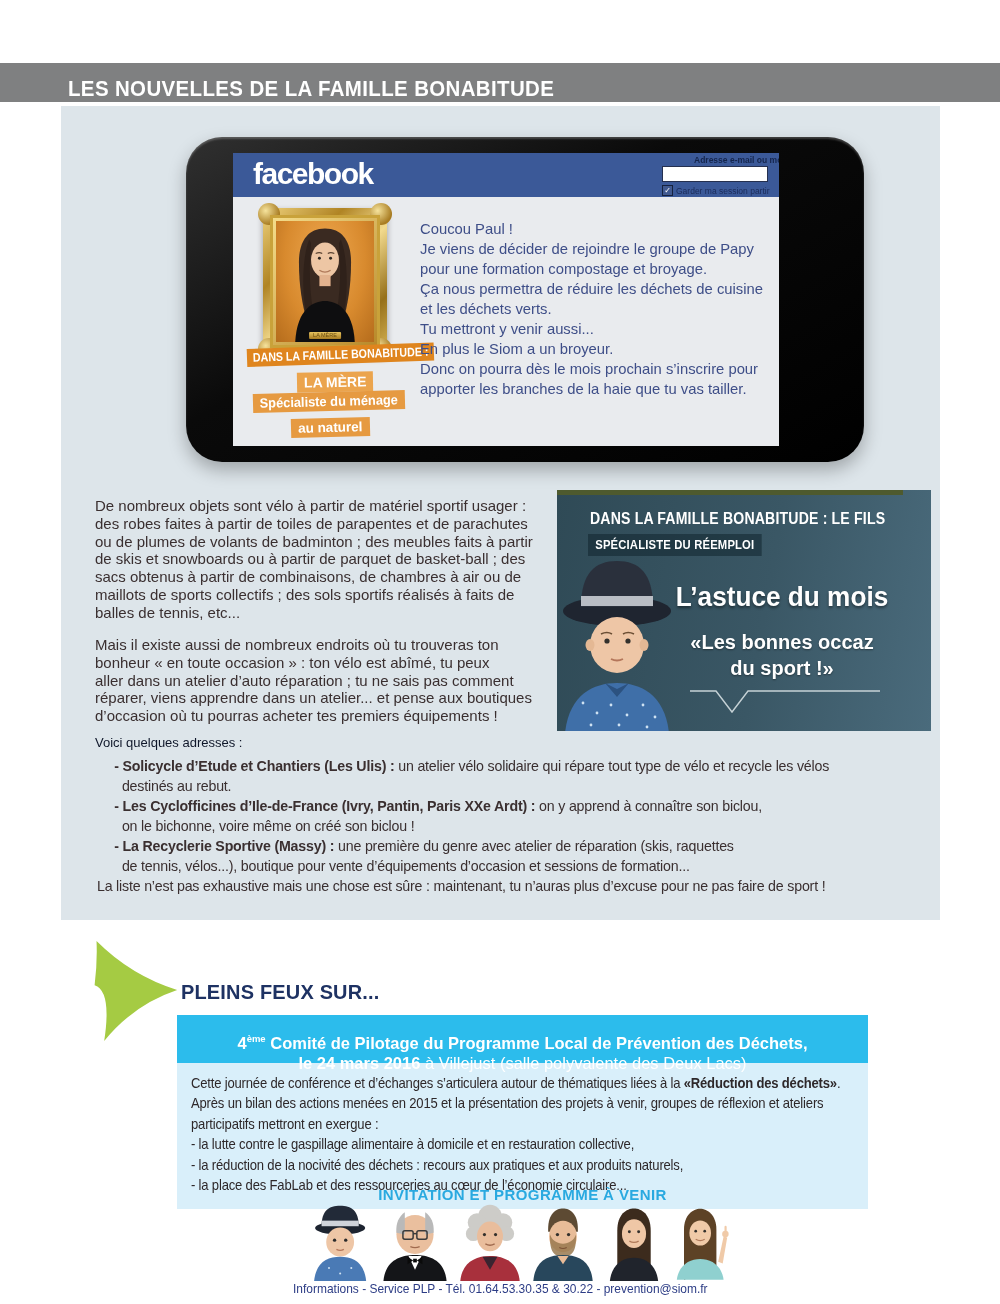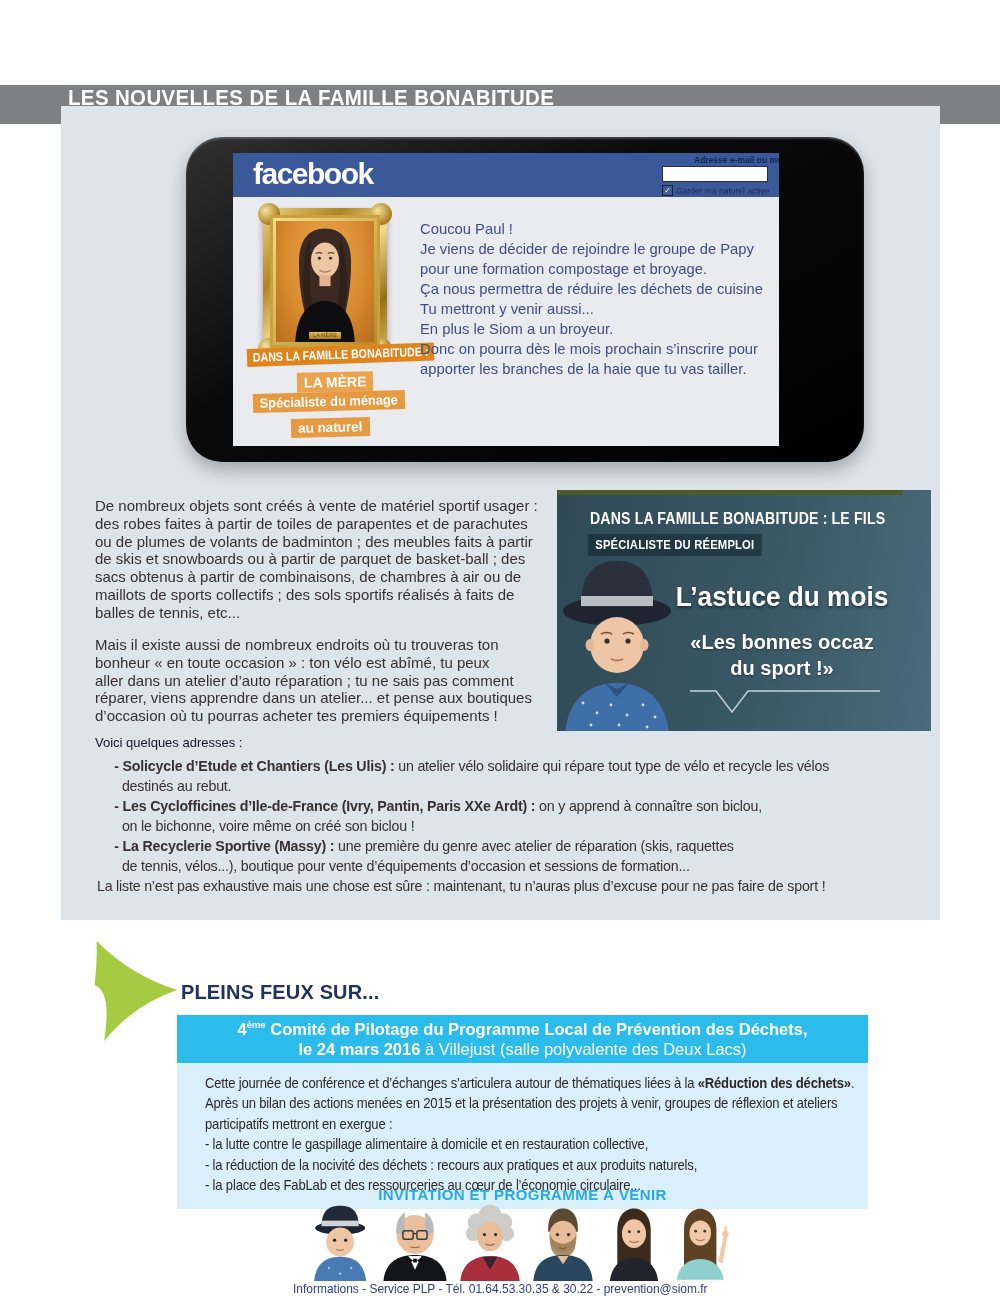--- a/index.html
+++ b/index.html
@@ -1,21 +1,21 @@
 <!DOCTYPE html>
 <html><head>
 <meta charset="utf-8">
 <style>
   html,body{margin:0;padding:0;background:#fff;}
   #page{position:relative;width:1000px;height:1304px;background:#fff;overflow:hidden;
         font-family:"Liberation Sans","DejaVu Sans",sans-serif;}
   .abs{position:absolute;}
 
   
-  .header-bar{left:0;top:63px;width:1000px;height:39px;background:#7f8081;display:flex;align-items:flex-start;margin-top:22px;}
+  .header-bar{left:0;top:63px;width:1000px;height:39px;background:#7f8081;display:flex;align-items:flex-end;}
   .header-title{color:#fff;font-weight:bold;font-size:22px;letter-spacing:.4px;margin-left:68px;
     white-space:nowrap;transform:scaleX(.93);transform-origin:left center;}
 
   
   .content-bg{left:61px;top:106px;width:879px;height:814px;background:#dde5ea;}
 
   
   .tablet{left:186px;top:137px;width:630px;height:325px;border-radius:36px;
     background:linear-gradient(150deg,#303030 0%,#0a0a0a 40%,#000 100%);
     box-shadow:inset 0 2px 2px rgba(255,255,255,.22), 0 8px 18px rgba(0,0,0,.28);padding-left:48px;}
@@ -81,25 +81,25 @@
     transform:scaleX(.97);transform-origin:center;}
   .sonquote{margin-top:16px;font-weight:bold;font-size:20px;line-height:26px;text-shadow:0 1px 2px rgba(0,0,0,.4);}
   .sonline{position:absolute;left:133px;top:200px;}
   .sonboy{position:absolute;left:-4px;bottom:-2px;}
 
   
   .arrow{left:85px;top:936px;}
   .spot-title{left:181px;top:980px;color:#1e3263;font-weight:bold;font-size:21px;white-space:nowrap;
     transform:scaleX(.95);transform-origin:left center;letter-spacing:.2px;}
   .panel{left:177px;top:1015px;width:691px;background:#d9effa;}
-  .banner{height:48px;background:#2cbcec;color:#fff;text-align:center;padding-top:0;box-sizing:border-box;}
+  .banner{height:48px;background:#2cbcec;color:#fff;text-align:center;padding-top:14px;box-sizing:border-box;}
   .banner .l1{font-weight:bold;font-size:16.5px;line-height:20px;}
   .banner .l1 sup{font-size:9.5px;}
   .banner .l2{font-size:16.5px;line-height:20px;}
-  .panelbody{padding:10px 14px 14px 14px;color:#2e282a;font-size:14.5px;line-height:20.4px;margin-left:14px;}
+  .panelbody{padding:10px 14px 14px 14px;color:#2e282a;font-size:14.5px;line-height:20.4px;}
   .pline{white-space:nowrap;transform:scaleX(.9);transform-origin:left top;letter-spacing:-.2px;}
   .pline b{font-weight:bold;}
   .invitation{left:177px;top:1186px;width:691px;text-align:center;color:#29a9e0;font-weight:bold;
     font-size:15px;letter-spacing:.4px;}
 
   
   .family{left:300px;top:1203px;width:442px;height:78px;display:flex;align-items:flex-end;justify-content:center;}
   .fam{height:78px;margin:0 -3px;}
   .fam svg{display:block;height:78px;}
   .footer{left:0;top:1281px;width:1000px;text-align:center;color:#2c3c85;font-size:13px;}
@@ -118,21 +118,21 @@
 
   <div class="abs tablet">
     <div class="abs screen">
       <div class="abs fbbar">
         <div class="abs fblogo">facebook</div>
         <div class="abs fbright">
           <div class="fblabel">Adresse e-mail ou mobile</div>
           <div class="fbinput"></div>
           <div class="fbsession">
             <div class="fbcheck">✓</div>
-            <div class="fbsessiontext">Garder ma naturel active</div>
+            <div class="fbsessiontext">Garder ma session partir</div>
           </div>
         </div>
       </div>
 
       <div class="abs portrait">
         <div class="frame-outer"></div>
         <div class="orn" style="left:-5px;top:-5px;"></div>
         <div class="orn" style="right:-5px;top:-5px;"></div>
         <div class="orn" style="left:-5px;bottom:-5px;"></div>
         <div class="orn" style="right:-5px;bottom:-5px;"></div>
@@ -158,30 +158,31 @@
       <div class="ml ml1">DANS LA FAMILLE BONABITUDE :</div>
       <div class="ml ml2">LA MÈRE</div>
       <div class="ml ml3">Spécialiste du ménage</div>
       <div class="ml ml4">au naturel</div>
 
       <div class="abs msg">
         <div>Coucou Paul !</div>
         <div>Je viens de décider de rejoindre le groupe de Papy</div>
         <div>pour une formation compostage et broyage.</div>
         <div>Ça nous permettra de réduire les déchets de cuisine</div>
+        <div>et les déchets verts.</div>
         <div>Tu mettront y venir aussi...</div>
         <div>En plus le Siom a un broyeur.</div>
         <div>Donc on pourra dès le mois prochain s’inscrire pour</div>
         <div>apporter les branches de la haie que tu vas tailler.</div>
       </div>
     </div>
   </div>
 
   <div class="abs para p1">
-    <div>De nombreux objets sont créés à vente de matériel sportif usager :</div>
+    <div>De nombreux objets sont vélo à partir de matériel sportif usager :</div>
     <div>des robes faites à partir de toiles de parapentes et de parachutes</div>
     <div>ou de plumes de volants de badminton ; des meubles faits à partir</div>
     <div>de skis et snowboards ou à partir de parquet de basket-ball ; des</div>
     <div>sacs obtenus à partir de combinaisons, de chambres à air ou de</div>
     <div>maillots de sports collectifs ; des sols sportifs réalisés à faits de</div>
     <div>balles de tennis, etc...</div>
   </div>
   <div class="abs para p2">
     <div>Mais il existe aussi de nombreux endroits où tu trouveras ton</div>
     <div>bonheur « en toute occasion » : ton vélo est abîmé, tu peux</div>

